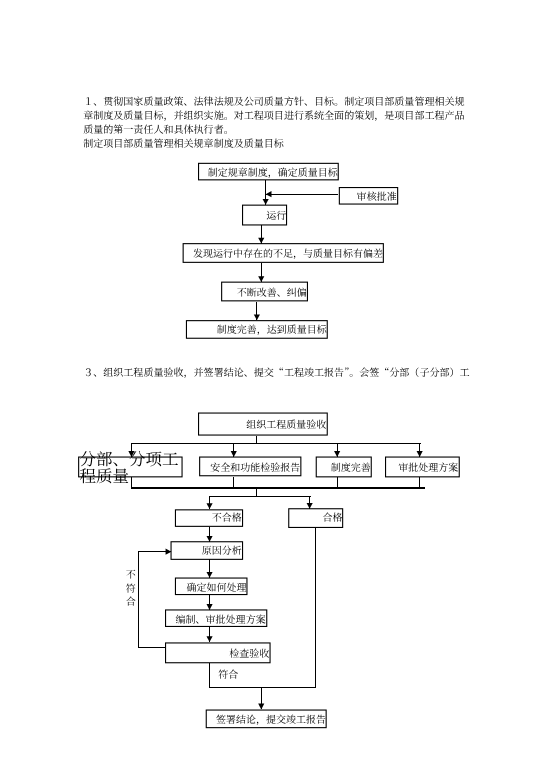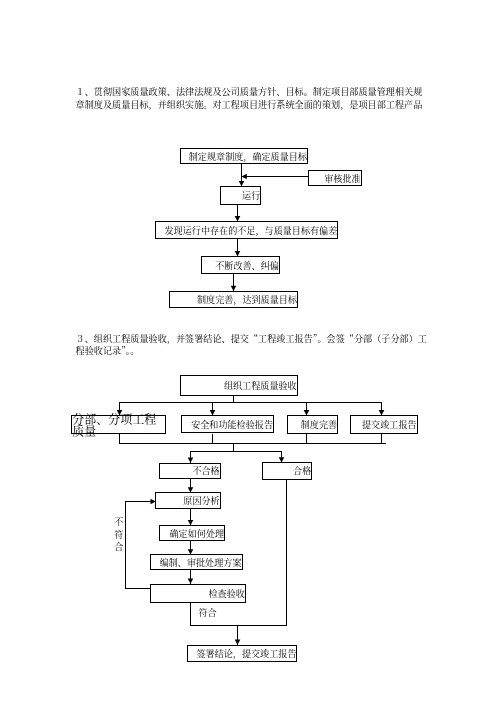--- a/index.html
+++ b/index.html
@@ -19,37 +19,38 @@
 .hlabel{position:absolute;font-size:9.1px;line-height:1;white-space:pre;}
 </style>
 </head>
 <body>
 
 <div class="page">
 
   <div class="para" style="left:75.6px;top:59.2px">
     <div class="pline">1、贯彻国家质量政策、法律法规及公司质量方针、目标。制定项目部质量管理相关规</div>
     <div class="pline">章制度及质量目标，并组织实施。对工程项目进行系统全面的策划，是项目部工程产品</div>
+    <div class="pline">质量的第一责任人和具体执行者。</div>
+    <div class="pline">制定项目部质量管理相关规章制度及质量目标</div>
   </div>
   <div class="para" style="left:75.6px;top:305.6px">
     <div class="pline">3、组织工程质量验收，并签署结论、提交“工程竣工报告”。会签“分部(子分部)工</div>
-    <div class="pline">程验收记录”。。</div>
   </div>
 
   <div class="flow">
     <div class="node" style="left:180.0px;top:122.0px;width:128.0px;height:16.3px;font-size:9.1px">
         <span>制定规章制度，确定质量目标</span>
       </div>
     <div class="node" style="left:307.5px;top:144.2px;width:54.1px;height:16.0px;font-size:9.1px">
         <span>审核批准</span>
       </div>
     <div class="node" style="left:220.3px;top:160.0px;width:41.0px;height:18.8px;font-size:9.1px">
         <span>运行</span>
       </div>
-    <div class="node" style="left:155px;top:195.3px;width:183.3px;height:18.2px;font-size:9.1px">
+    <div class="node" style="left:166px;top:195.3px;width:183.3px;height:18.2px;font-size:9.1px">
         <span>发现运行中存在的不足，与质量目标有偏差</span>
       </div>
     <div class="node" style="left:201.0px;top:230.3px;width:78.9px;height:18.2px;font-size:9.1px">
         <span>不断改善、纠偏</span>
       </div>
     <div class="node" style="left:169.4px;top:265.0px;width:128.6px;height:17.2px;font-size:9.1px">
         <span>制度完善，达到质量目标</span>
       </div>
     <svg class="edges" viewBox="0 0 496 702" width="496" height="702">
      <g fill="#000" shape-rendering="crispEdges">
@@ -64,31 +65,31 @@
       <rect x="233" y="248.2" width="1" height="16.9"></rect>
       <polygon class="ah" points="230.7,259.8 236.3,259.8 233.5,265.1"></polygon>
      </g>
     </svg>
   </div>
 
   <div class="flow">
     <div class="node" style="left:180.2px;top:349.4px;width:117.5px;height:20.9px;font-size:9.1px">
         <span>组织工程质量验收</span>
       </div>
-    <div class="node" style="left:71.3px;top:389.2px;width:94.3px;height:18.9px;font-size:12px">
+    <div class="node" style="left:71.3px;top:389.2px;width:94.3px;height:18.9px;font-size:15px">
         <span>分部、分项工程质量</span>
       </div>
     <div class="node" style="left:181px;top:389.2px;width:93px;height:18.0px;font-size:9.1px">
         <span>安全和功能检验报告</span>
       </div>
     <div class="node" style="left:286.6px;top:389.3px;width:51.5px;height:19.0px;font-size:9.1px">
         <span>制度完善</span>
       </div>
     <div class="node" style="left:350.2px;top:389.0px;width:67.4px;height:18.6px;font-size:9.1px">
-        <span>提交竣工报告</span>
+        <span>审批处理方案</span>
       </div>
     <div class="node" style="left:158.5px;top:436.6px;width:62.2px;height:16.5px;font-size:9.1px">
         <span>不合格</span>
       </div>
     <div class="node" style="left:261.6px;top:436.4px;width:50.7px;height:17.2px;font-size:9.1px">
         <span>合格</span>
       </div>
     <div class="node" style="left:155.4px;top:466.4px;width:65.3px;height:16.4px;font-size:9.1px">
         <span>原因分析</span>
       </div>

